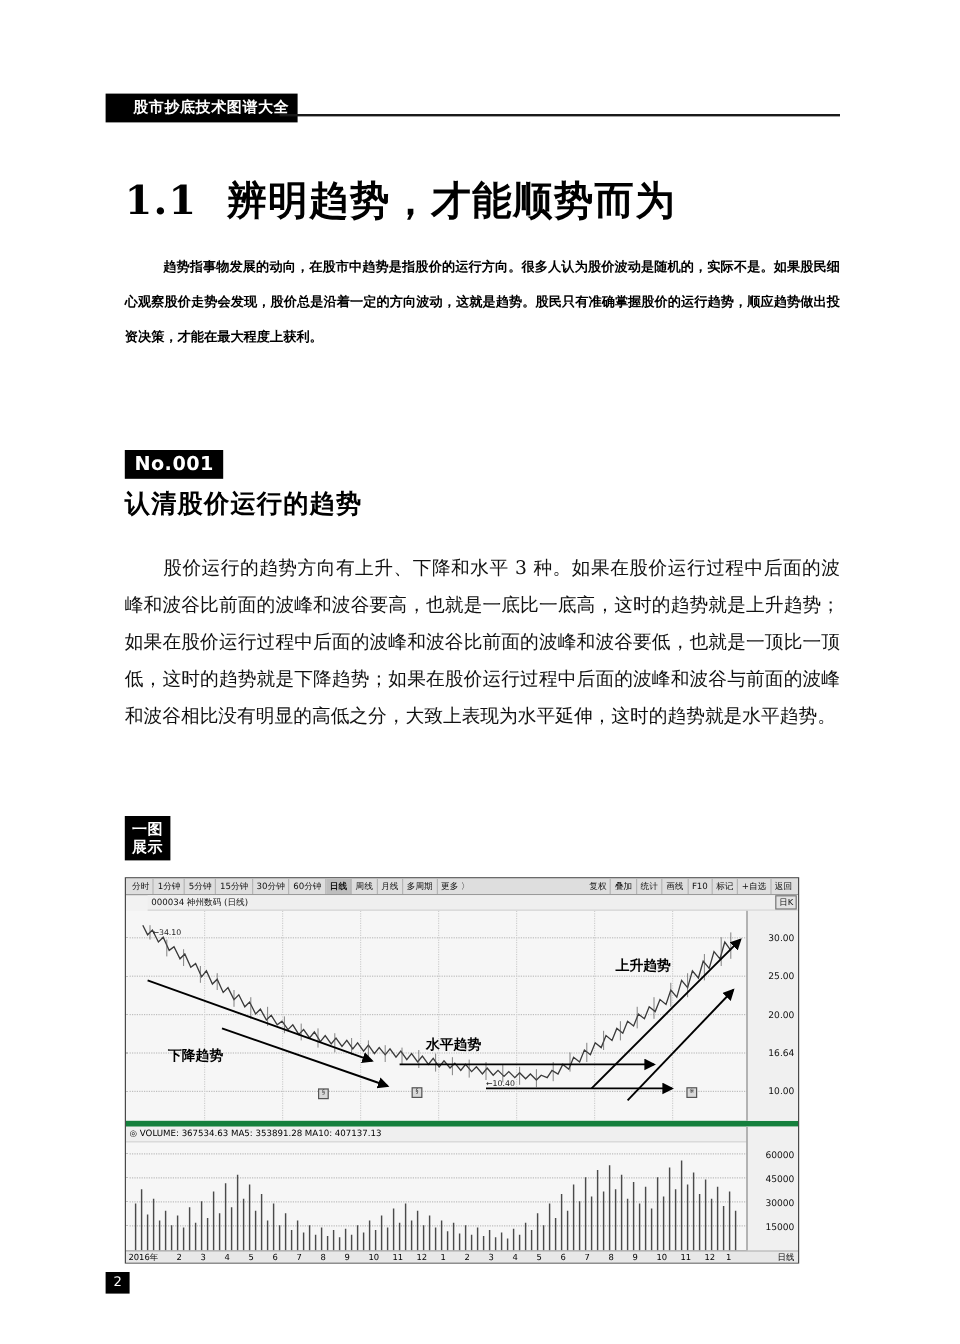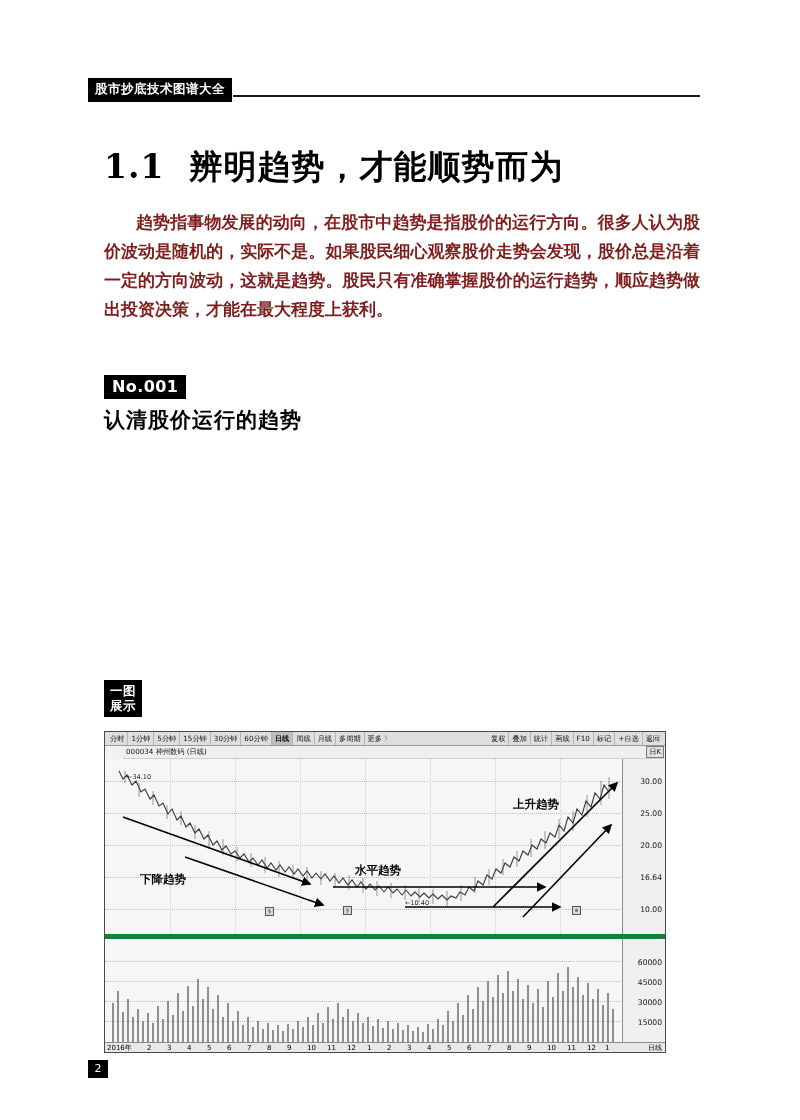--- a/index.html
+++ b/index.html
@@ -26,21 +26,21 @@
     top: 78px;
     width: 612px;
     height: 22px;
   }
   .runhead-tab {
     display: inline-block;
     background: #000;
     color: #fff;
     font-size: 12.5px;
     font-weight: bold;
-    padding: 3px 7px 4px 7px;
+    padding: 3px 7px 4px 23px;
     letter-spacing: 0.5px;
     font-family: "DejaVu Sans", sans-serif;
   }
   .runhead-rule {
     position: absolute;
     left: 145px;
     right: 0;
     top: 17px;
     height: 2px;
     background: #1a1a1a;
@@ -64,25 +64,25 @@
   }
 
   
   .intro {
     position: absolute;
     left: 104px;
     top: 208px;
     width: 596px;
     font-family: "DejaVu Sans", sans-serif;
     font-weight: bold;
-    font-size: 17px;
+    font-size: 11px;
     line-height: 29px;
     text-align: justify;
     text-indent: 32px;
-    color: #7f1d1d;
+    color: #000000;
   }
 
   
   .no-badge {
     position: absolute;
     left: 104px;
     top: 375px;
     background: #000;
     color: #fff;
     font-family: "DejaVu Sans", sans-serif;
@@ -296,20 +296,21 @@
 
   <div class="chap-title">
     <span class="chap-num">1.1</span>&nbsp;&nbsp;<span>辨明趋势，才能顺势而为</span>
   </div>
 
   <div class="intro">趋势指事物发展的动向，在股市中趋势是指股价的运行方向。很多人认为股价波动是随机的，实际不是。如果股民细心观察股价走势会发现，股价总是沿着一定的方向波动，这就是趋势。股民只有准确掌握股价的运行趋势，顺应趋势做出投资决策，才能在最大程度上获利。</div>
 
   <div class="no-badge">No.001</div>
   <div class="sec-title">认清股价运行的趋势</div>
 
+  <div class="body-par">股价运行的趋势方向有上升、下降和水平 3 种。如果在股价运行过程中后面的波峰和波谷比前面的波峰和波谷要高，也就是一底比一底高，这时的趋势就是上升趋势；如果在股价运行过程中后面的波峰和波谷比前面的波峰和波谷要低，也就是一顶比一顶低，这时的趋势就是下降趋势；如果在股价运行过程中后面的波峰和波谷与前面的波峰和波谷相比没有明显的高低之分，大致上表现为水平延伸，这时的趋势就是水平趋势。</div>
 
   <div class="fig-badge">
     <div>一图</div>
     <div>展示</div>
   </div>
 
   <div class="chart">
 
     <div class="ch-toolbar">
       <span class="tb-left">
@@ -428,20 +429,21 @@
       <div class="axis-right">
         <span class="lbl" style="top:18px;">30.00</span>
         <span class="lbl" style="top:50px;">25.00</span>
         <span class="lbl" style="top:82px;">20.00</span>
         <span class="lbl" style="top:114px;">16.64</span>
         <span class="lbl" style="top:146px;">10.00</span>
       </div>
     </div>
 
     <div class="ch-vol">
+      <div class="ch-vol-head">◎ VOLUME: 367534.63 MA5: 353891.28 MA10: 407137.13</div>
       <div class="plot" style="top:12px;">
         <div class="gridline" style="top:10px"></div>
         <div class="gridline" style="top:30px"></div>
         <div class="gridline" style="top:50px"></div>
         <div class="gridline" style="top:70px"></div>
         <svg width="518" height="91" viewBox="0 0 518 91" style="position:absolute;left:0;top:0">
           <g stroke="#4a4a4a" stroke-width="1.2">
             <line x1="8" y1="91" x2="8" y2="52"></line>
               <line x1="13" y1="91" x2="13" y2="40"></line>
             <line x1="18" y1="91" x2="18" y2="61"></line>

